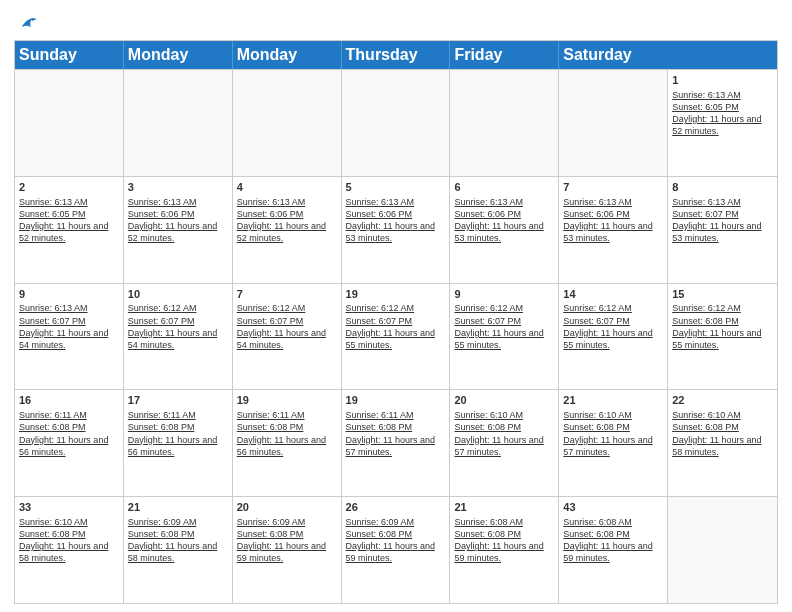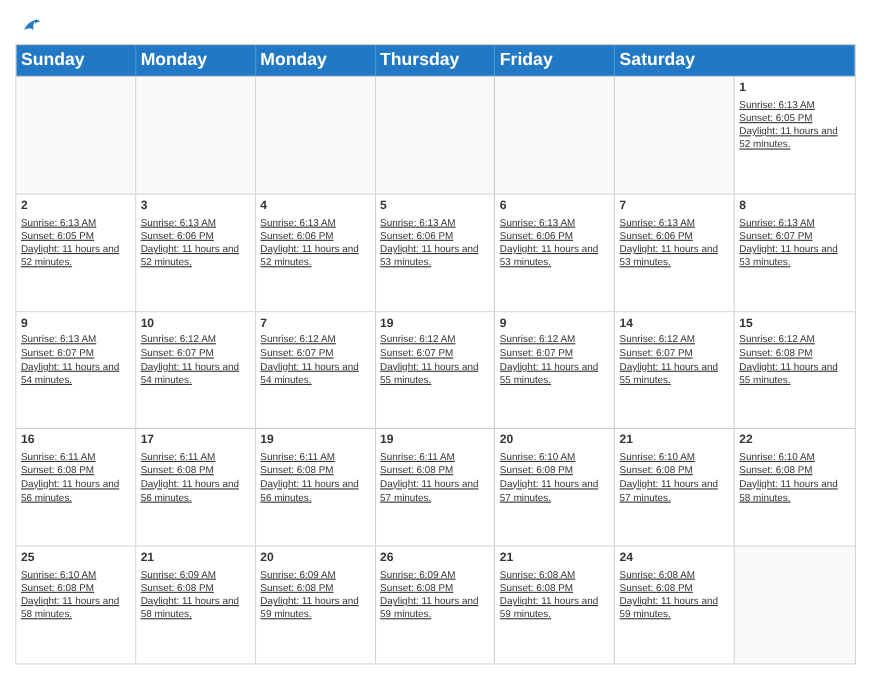--- a/index.html
+++ b/index.html
@@ -282,21 +282,21 @@
           </div>
           <div class="cal-cell">
             <span class="day-num">22</span>
             <div class="cell-text" style="white-space: pre-line;">Sunrise: 6:10 AM
 Sunset: 6:08 PM
 Daylight: 11 hours and 58 minutes.</div>
           </div>
         </div>
         <div class="cal-row">
           <div class="cal-cell">
-            <span class="day-num">25</span>
+            <span class="day-num">33</span>
             <div class="cell-text" style="white-space: pre-line;">Sunrise: 6:10 AM
 Sunset: 6:08 PM
 Daylight: 11 hours and 58 minutes.</div>
           </div>
           <div class="cal-cell">
             <span class="day-num">21</span>
             <div class="cell-text" style="white-space: pre-line;">Sunrise: 6:09 AM
 Sunset: 6:08 PM
 Daylight: 11 hours and 58 minutes.</div>
           </div>
@@ -312,21 +312,21 @@
 Sunset: 6:08 PM
 Daylight: 11 hours and 59 minutes.</div>
           </div>
           <div class="cal-cell">
             <span class="day-num">21</span>
             <div class="cell-text" style="white-space: pre-line;">Sunrise: 6:08 AM
 Sunset: 6:08 PM
 Daylight: 11 hours and 59 minutes.</div>
           </div>
           <div class="cal-cell">
-            <span class="day-num">24</span>
+            <span class="day-num">43</span>
             <div class="cell-text" style="white-space: pre-line;">Sunrise: 6:08 AM
 Sunset: 6:08 PM
 Daylight: 11 hours and 59 minutes.</div>
           </div>
           <div class="cal-cell empty"></div>
         </div>
       </div>
   </div>
 </div>
 

